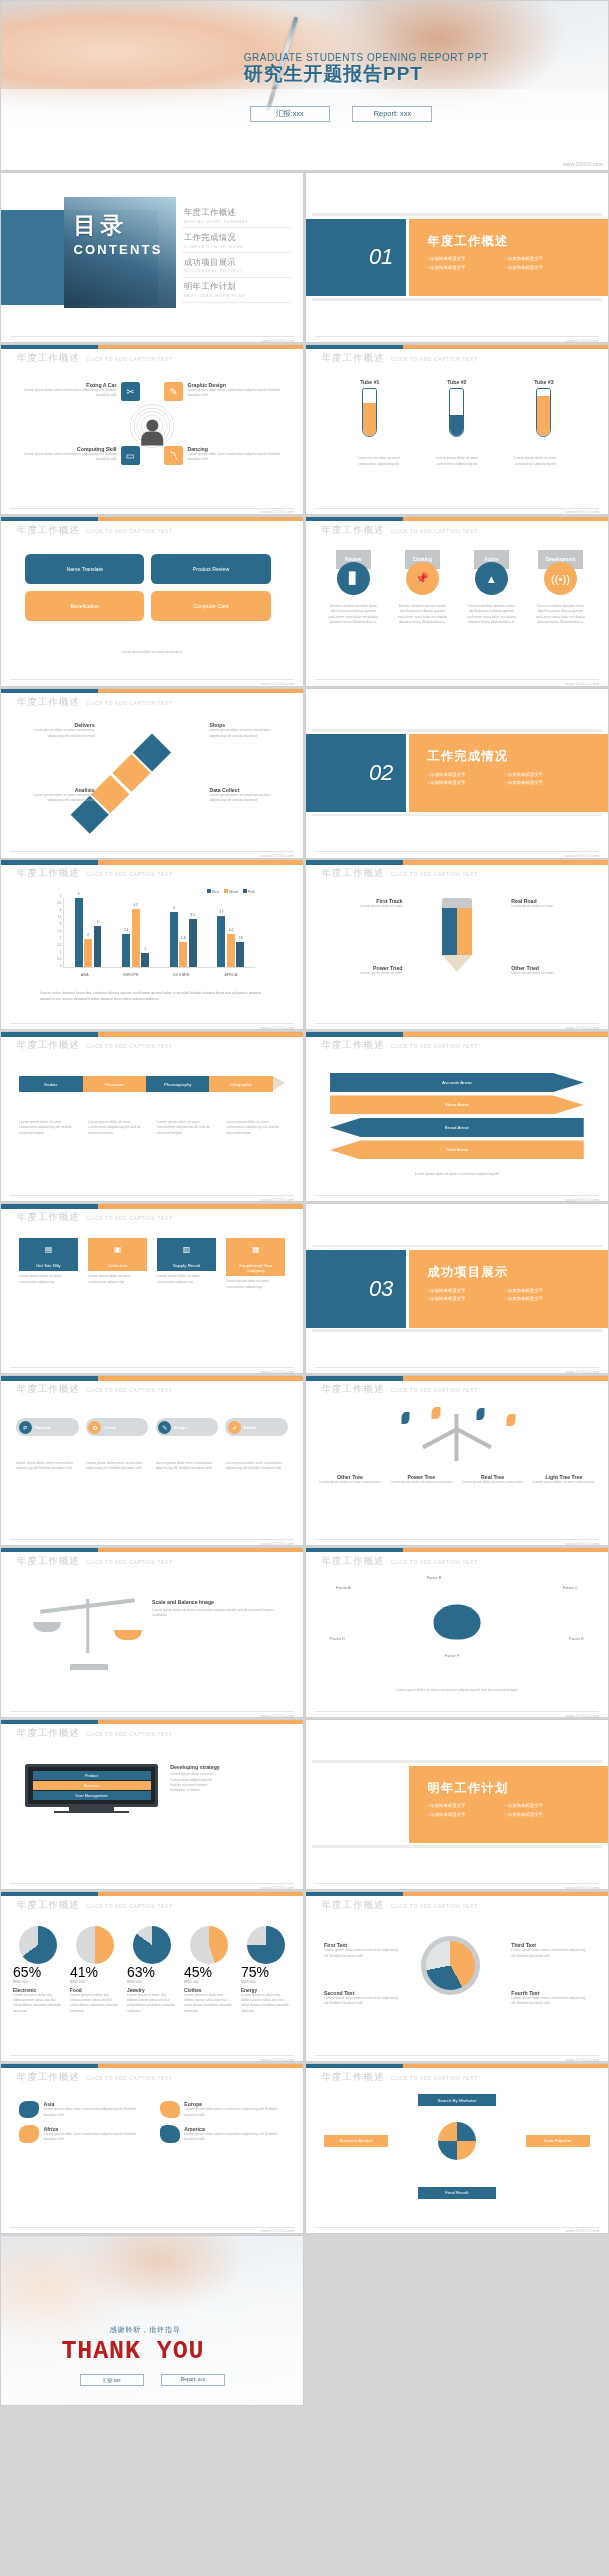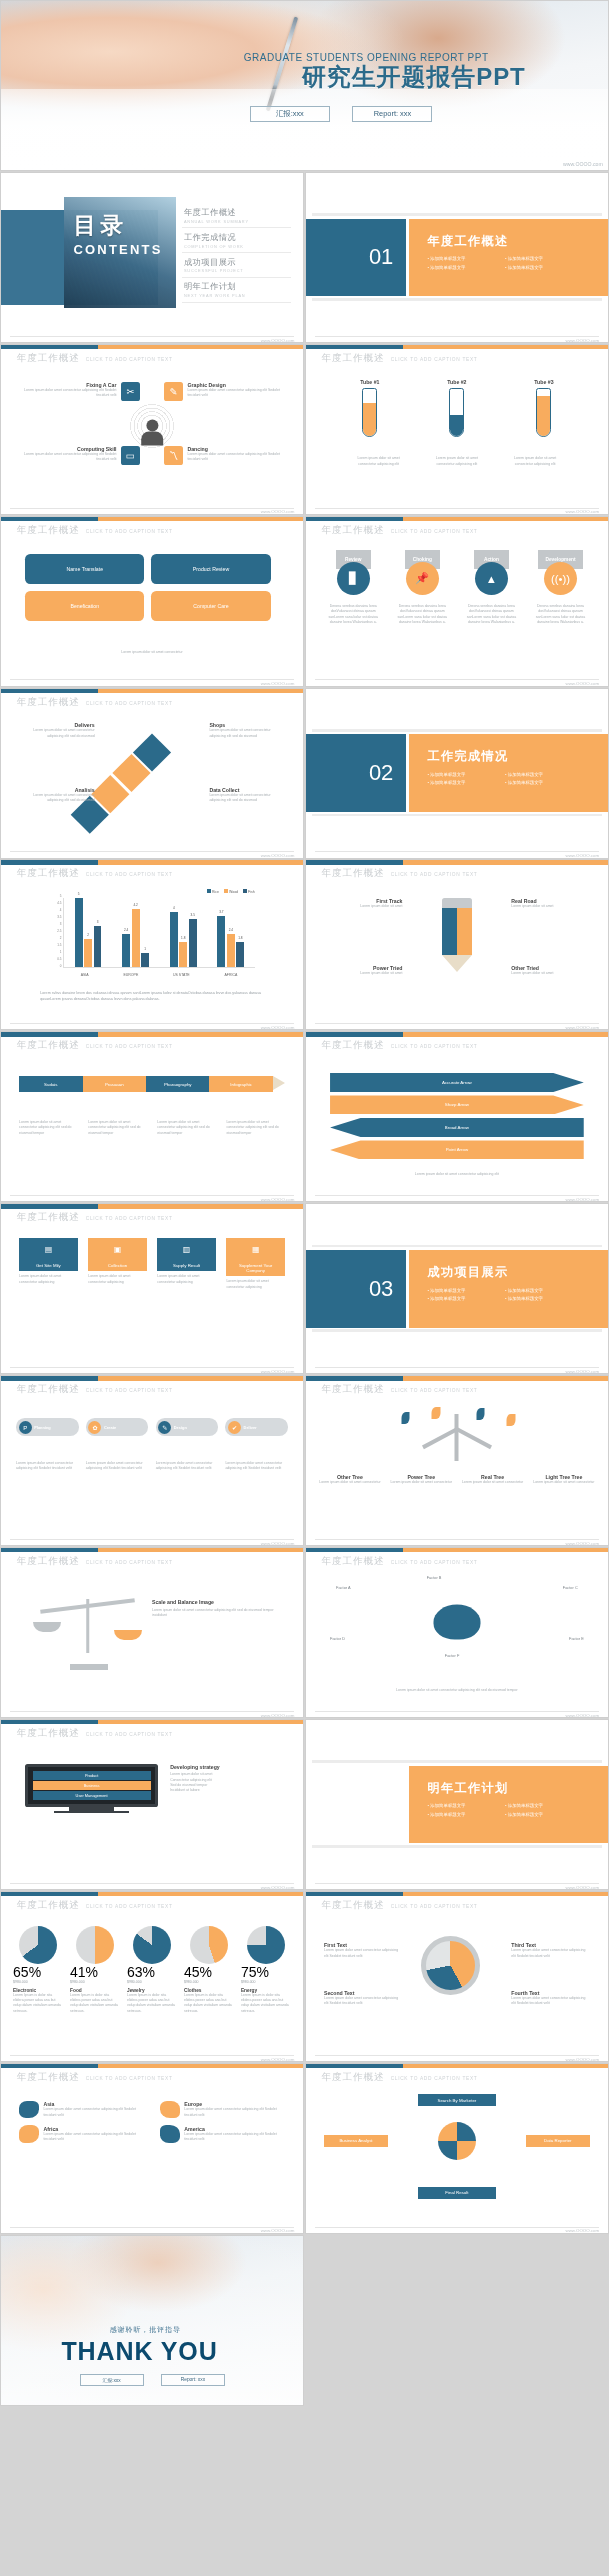--- a/index.html
+++ b/index.html
@@ -38,24 +38,23 @@
   .cover .veil{
     position:absolute; left:0; right:0; top:52%; bottom:0;
     background:linear-gradient(180deg,rgba(255,255,255,.55),rgba(255,255,255,.97) 45%,#fff);
   }
   .cover .titlewrap{ position:absolute; left:40%; top:30%; right:4%; }
   .cover .eng{
     font-size:10px; letter-spacing:0.5px; color:#2f6d8e; white-space:nowrap;
     font-family:"Liberation Sans",sans-serif;
   }
   .cover .cn{
-    font-size:24px; font-weight:bold; color:#2b6a8a; letter-spacing:0.9px;
+    font-size:19px; font-weight:bold; color:#2b6a8a; letter-spacing:0.9px;
     line-height:1.08; margin-top:0.9px; white-space:nowrap;
     text-shadow:0 0.9px 0 rgba(255,255,255,.6);
-    text-align:center;
   }
   .cover .btnrow{ position:absolute; left:41%; top:62%; display:flex; gap:22.6px; }
   .cover .pbtn{
     min-width:80px; text-align:center; font-size:7.4px; color:#35617c;
     border:0.9px solid #9db4c2; padding:2.2px 7px; background:rgba(255,255,255,.5);
   }
   .cover .wm{ position:absolute; right:5.2px; bottom:3.5px; font-size:5.2px; color:#b3bcc2; }
 
   
   .topbar{ position:absolute; left:0; top:0; height:4.4px; width:100%; display:flex; }
@@ -88,21 +87,21 @@
   .toc .row{ padding:3.5px 0 3.5px 1.7px; border-bottom:0.9px solid #eaeaea; }
   .toc .row .t{ font-size:8.3px; color:#8d9499; letter-spacing:0.4px; }
   .toc .row .s{ font-size:3.9px; color:#c9cdd0; letter-spacing:0.8px; margin-top:0.9px; }
 
   
   .sec .rule{ position:absolute; left:2%; top:24%; width:96%; height:2.6px; background:#ececec; }
   .sec .rule2{ position:absolute; left:2%; top:74%; width:96%; height:2.6px; background:#ececec; }
   .sec .num{
     position:absolute; left:0; top:27%; width:33%; height:46%;
     background:#2b6a8a; color:#fff; font-size:22px;
-    display:flex; align-items:center; justify-content:flex-end; padding-right:12.2px;
+    display:flex; align-items:center; justify-content:flex-end; padding-right:12.2px;font-style:italic;
   }
   .sec .panel{
     position:absolute; left:34%; right:0; top:27%; height:46%;
     background:#f8ac5e; padding:14px 0 0 19px; color:#fff;
   }
   .sec .panel h3{ font-size:12.2px; font-weight:bold; letter-spacing:1.3px; }
   .sec .bl{ display:flex; flex-wrap:wrap; margin-top:5.2px; width:86%; }
   .sec .bl span{ width:50%; font-size:4.4px; color:#fff; margin:1.7px 0; }
   .sec .bl span::before{ content:"• "; }
 
@@ -138,21 +137,21 @@
   .thx .photo{
     position:absolute; inset:0;
     background:
       radial-gradient(ellipse 45% 55% at 14% 32%, #f3d7c2 0%, rgba(243,215,194,0) 68%),
       radial-gradient(ellipse 42% 42% at 52% 16%, #e6bfa4 0%, rgba(230,191,164,0) 70%),
       radial-gradient(ellipse 40% 35% at 34% 75%, #f0f3f6 0%, rgba(240,243,246,0) 72%),
       linear-gradient(165deg,#dbe3ea 0%,#eef2f5 45%,#f9fafb 100%);
   }
   .thx .veil{ position:absolute; inset:0; background:linear-gradient(180deg,rgba(255,255,255,.18),rgba(255,255,255,.72)); }
   .thx .zhline{ position:absolute; left:36%; top:53%; font-size:7px; color:#3a6e8d; letter-spacing:0.9px; }
-  .thx .big{ position:absolute; left:20%; top:60%; font-size:25px; font-weight:bold; color:#0c4a6e; letter-spacing:0.9px; }
+  .thx .big{ position:absolute; left:20%; top:60%; font-size:25px; font-weight:bold; color:#b91c1c; letter-spacing:0.9px;font-family:Liberation Mono, monospace; }
   .thx .btnrow{ position:absolute; left:26%; top:82%; display:flex; gap:17.4px; }
   .thx .pbtn{ min-width:64px; text-align:center; font-size:4.8px; color:#35617c; border:0.9px solid #9db4c2; padding:1.7px 5.2px; background:rgba(255,255,255,.45); }
 </style>
 </head>
 <body>
 
 <div class="deck">
 
   <div class="slide full cover">
     <div class="photo"></div>

